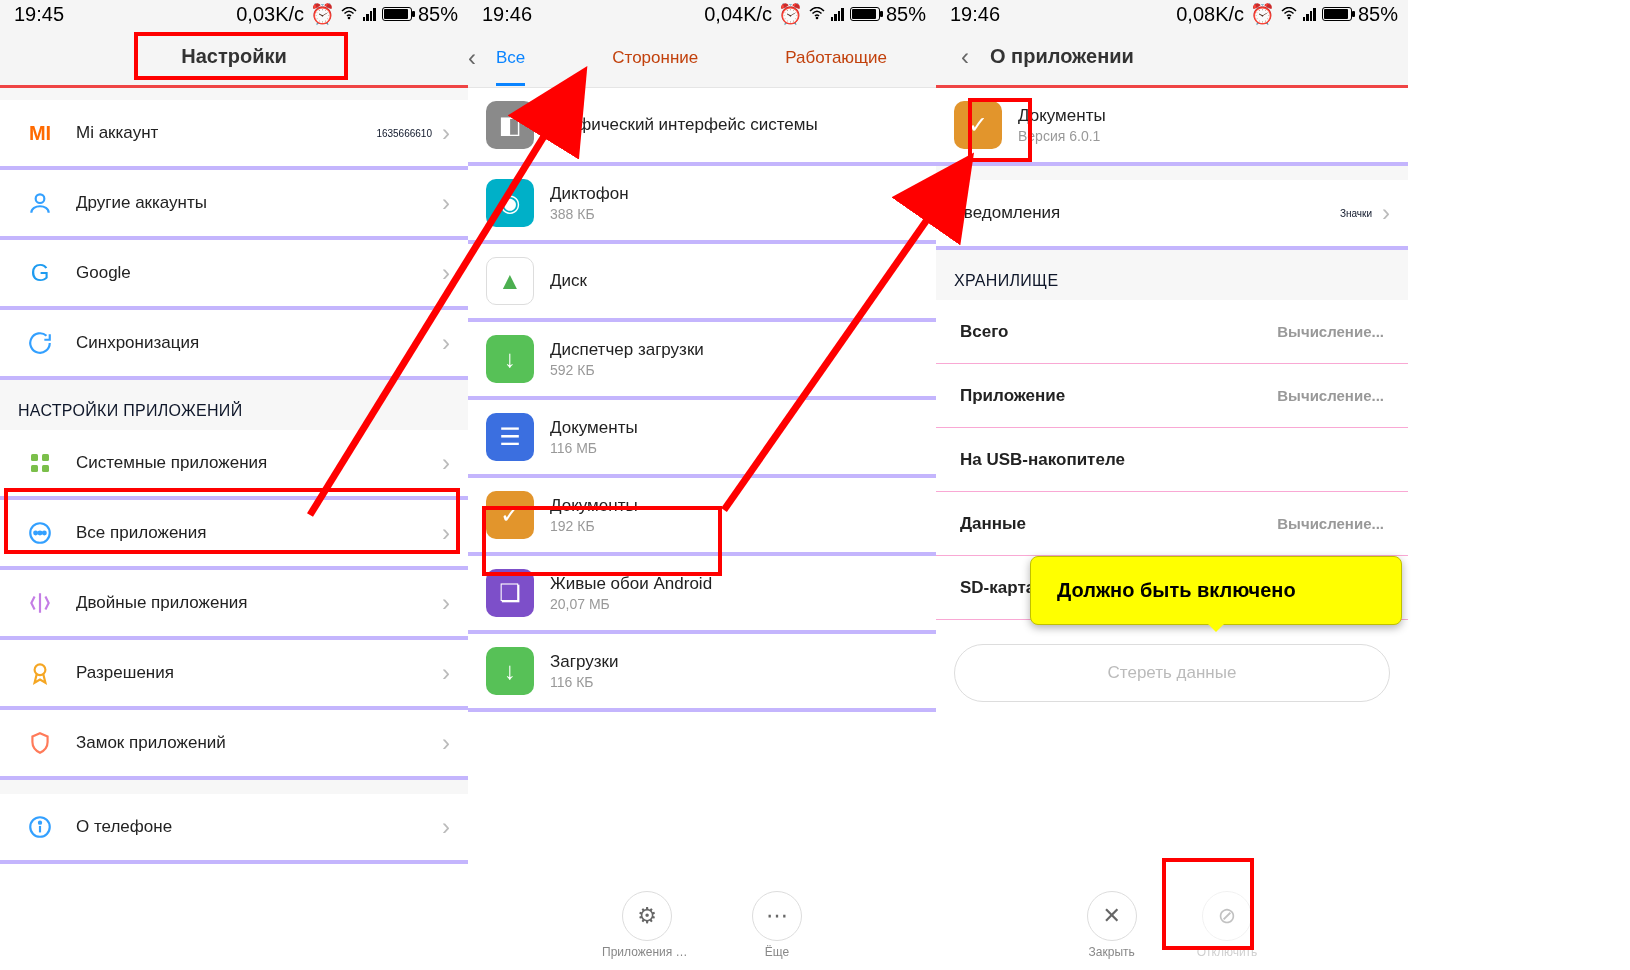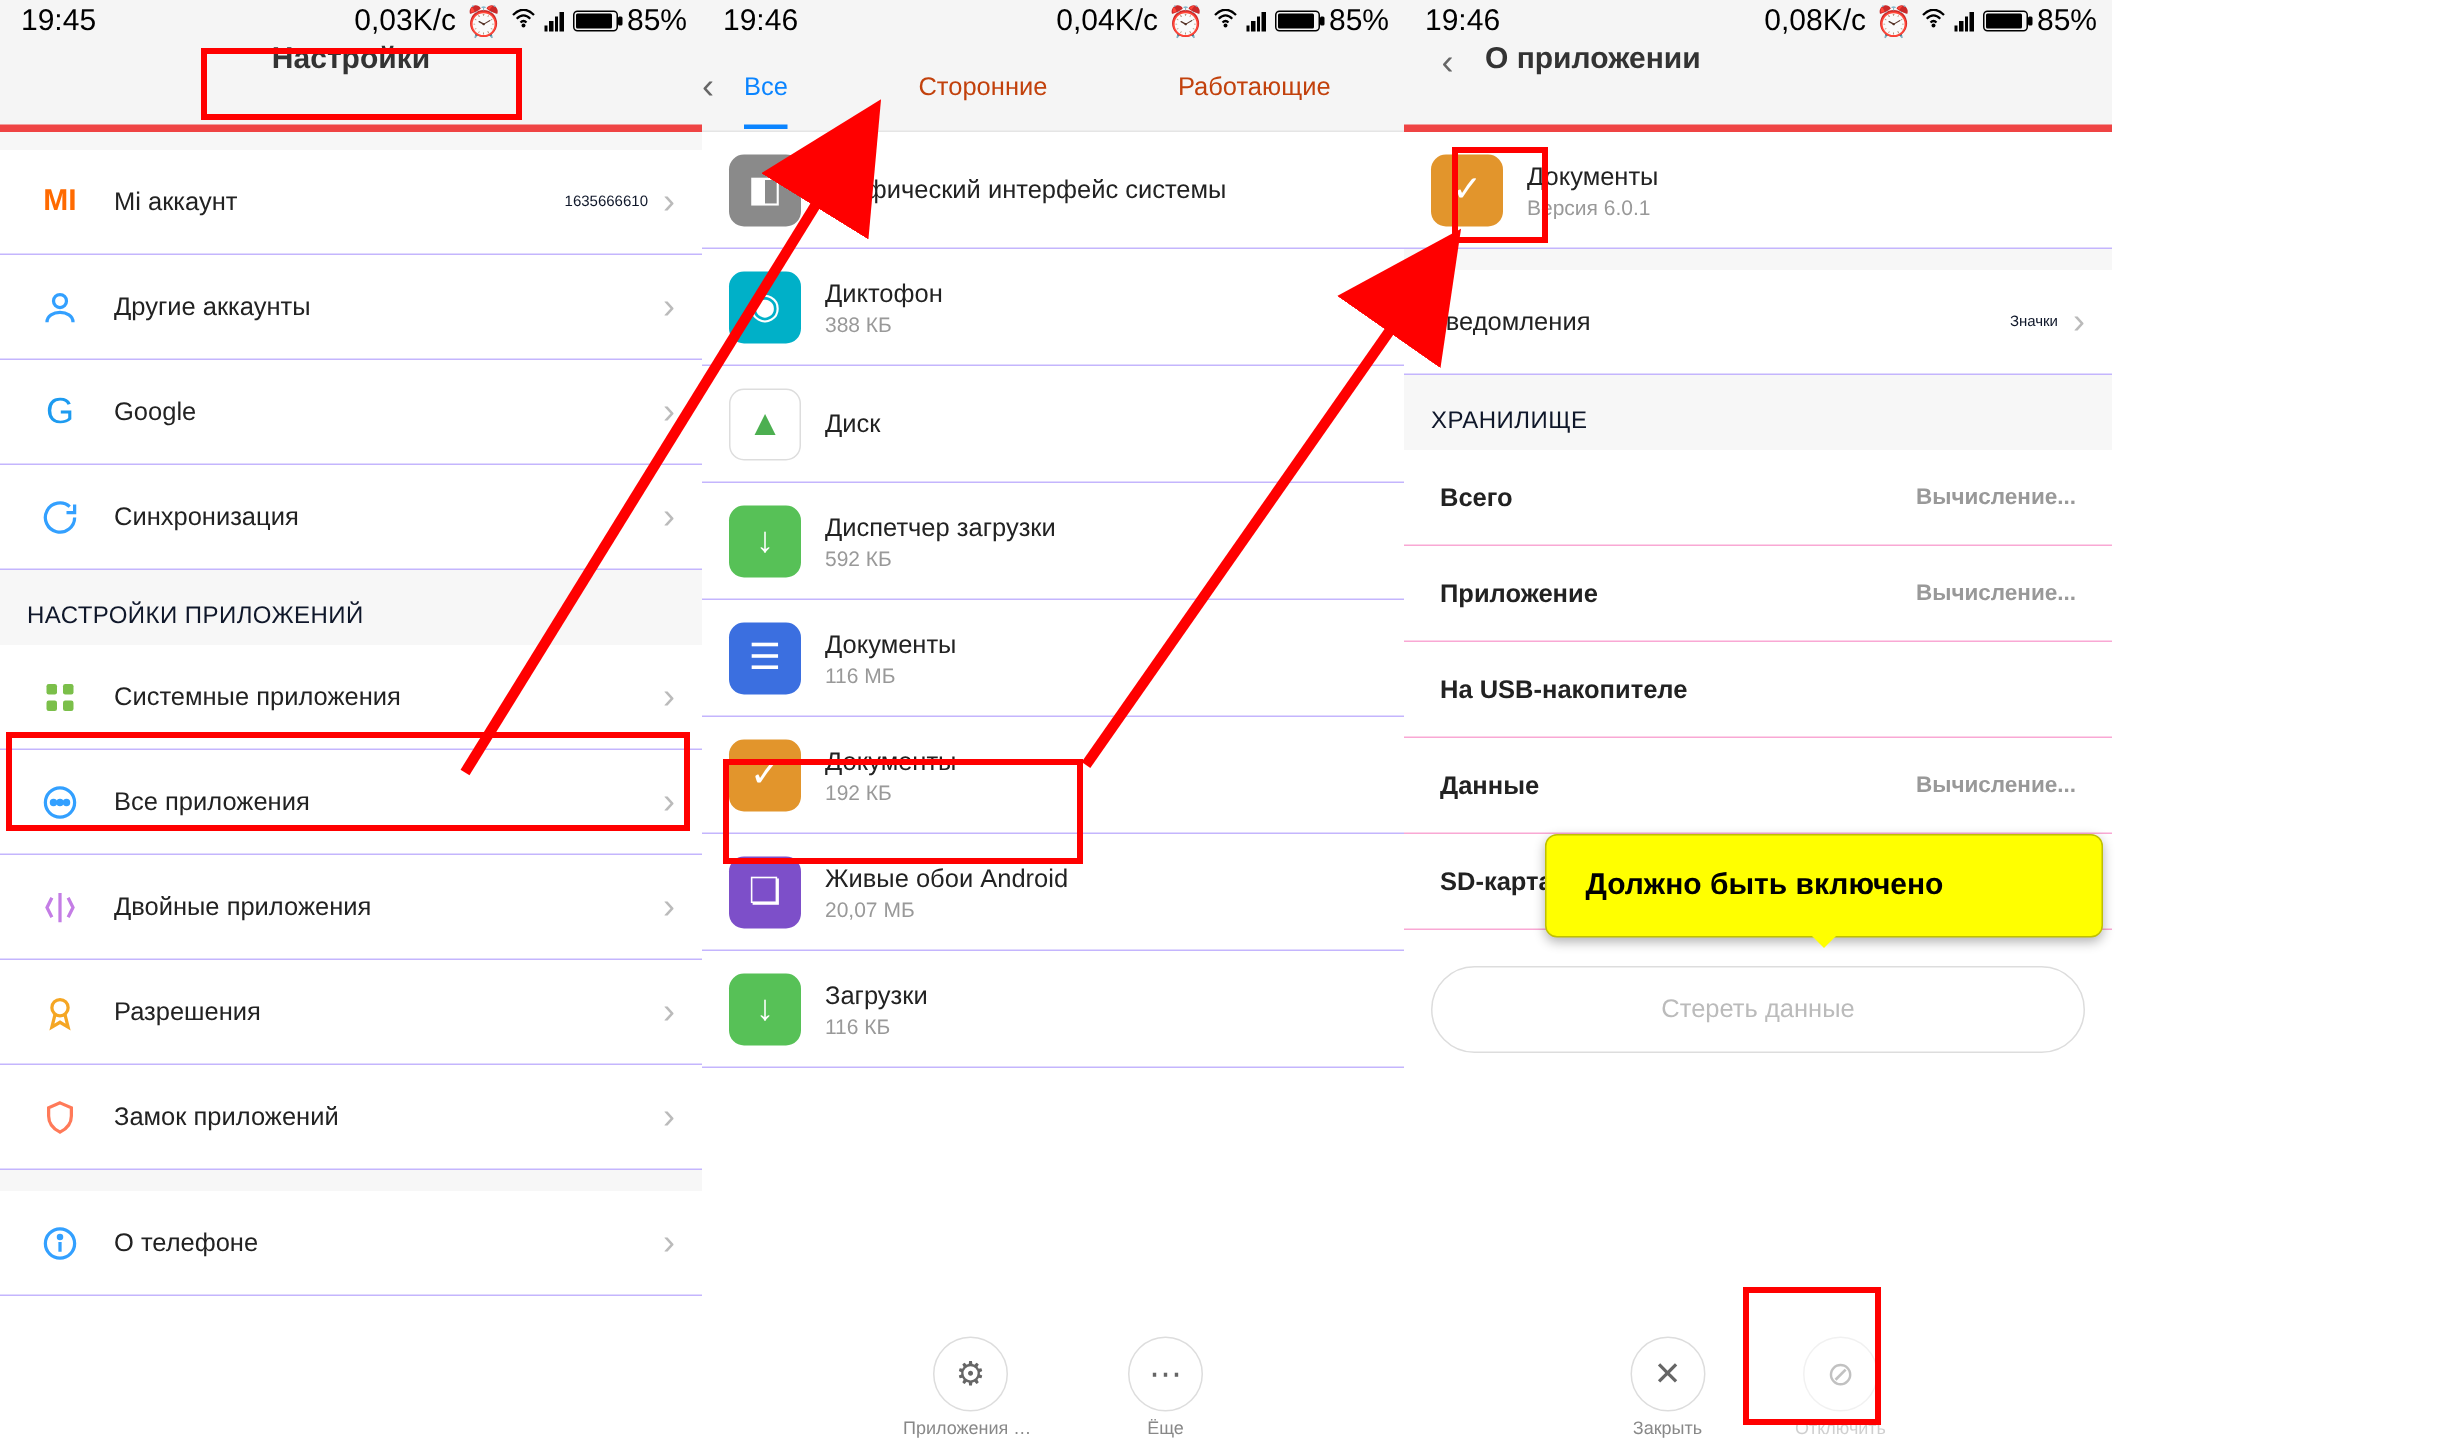--- a/index.html
+++ b/index.html
@@ -17,34 +17,34 @@
   .status .net { margin-right:6px;margin-left:16px; }
   .status .icons { display:flex; align-items:center; gap:6px; }
   .batt-box { display:inline-block; width:30px; height:14px; border:1.5px solid #000; border-radius:3px; position:relative; }
   .batt-box:after { content:""; position:absolute; right:-4px; top:3px; width:2.5px; height:6px; background:#000; border-radius:1px;}
   .batt-fill { position:absolute; left:1px; top:1px; height:calc(100% - 2px); width:85%; background:#000; border-radius:1px;}
   .sig { display:inline-flex; align-items:flex-end; gap:1px; height:14px;}
   .sig i { width:2.5px; background:#000; display:block;}
   .sig i:nth-child(1){height:4px;} .sig i:nth-child(2){height:7px;} .sig i:nth-child(3){height:10px;} .sig i:nth-child(4){height:13px;}
 
   
-  .header { height:60px; background:#f5f5f5; display:flex; border-bottom:5px solid #ef4444;}
+  .header { height:60px; background:#f5f5f5; display:flex; align-items:center; border-bottom:3px solid #ef4444;}
   .header .title { flex:1; text-align:center; font-size:20px; font-weight:600; color:#333;}
   .header .back { width:50px; text-align:center; font-size:24px; color:#666; }
   .header .htitle { font-size:20px; font-weight:600; color:#333; }
 
   
   .tabs { height:60px; background:#f5f5f5; display:flex; align-items:center; border-bottom:1px solid #e5e5e5; font-size:17px; overflow:hidden;}
   .tabs .back { width:50px; text-align:center; font-size:24px; color:#666;}
   .tab { padding:0 20px; white-space:nowrap; color:#c2410c; position:relative;}
   .tab.active { color:#0a84ff; }
   .tab.active:after { content:""; position:absolute; left:20px; right:20px; bottom:-18px; height:3px; background:#0a84ff; }
 
   
-  .row { display:flex; align-items:center; height:70px; padding:0 18px; border-bottom:1px solid #c4b5fd; background:#fff; position:relative;}
+  .row { display:flex; align-items:center; height:70px; padding:0 18px; border-bottom:4px solid #c4b5fd; background:#fff; position:relative;}
   .row .ricon { width:44px; display:flex; justify-content:center; align-items:center; margin-right:14px;}
   .row .appicon { width:48px; height:48px; border-radius:10px; margin-right:16px; display:flex; align-items:center; justify-content:center; font-size:24px; color:#fff;}
   .row .rbody { flex:1; overflow:hidden;}
   .row .rtitle { font-size:17px; color:#222; white-space:nowrap; overflow:hidden; text-overflow:ellipsis;}
   .row .rsub { font-size:14px; color:#999; margin-top:2px;}
   .row .rval { font-size:10px; color:#0f172a; margin-right:10px;}
   .chev { color:#bbb; font-size:24px; }
   .section-hdr { padding:22px 18px 10px; font-size:16px; color:#0f172a; background:#f7f7f7; letter-spacing:.3px;}
   .app-row { height:78px; }
 

